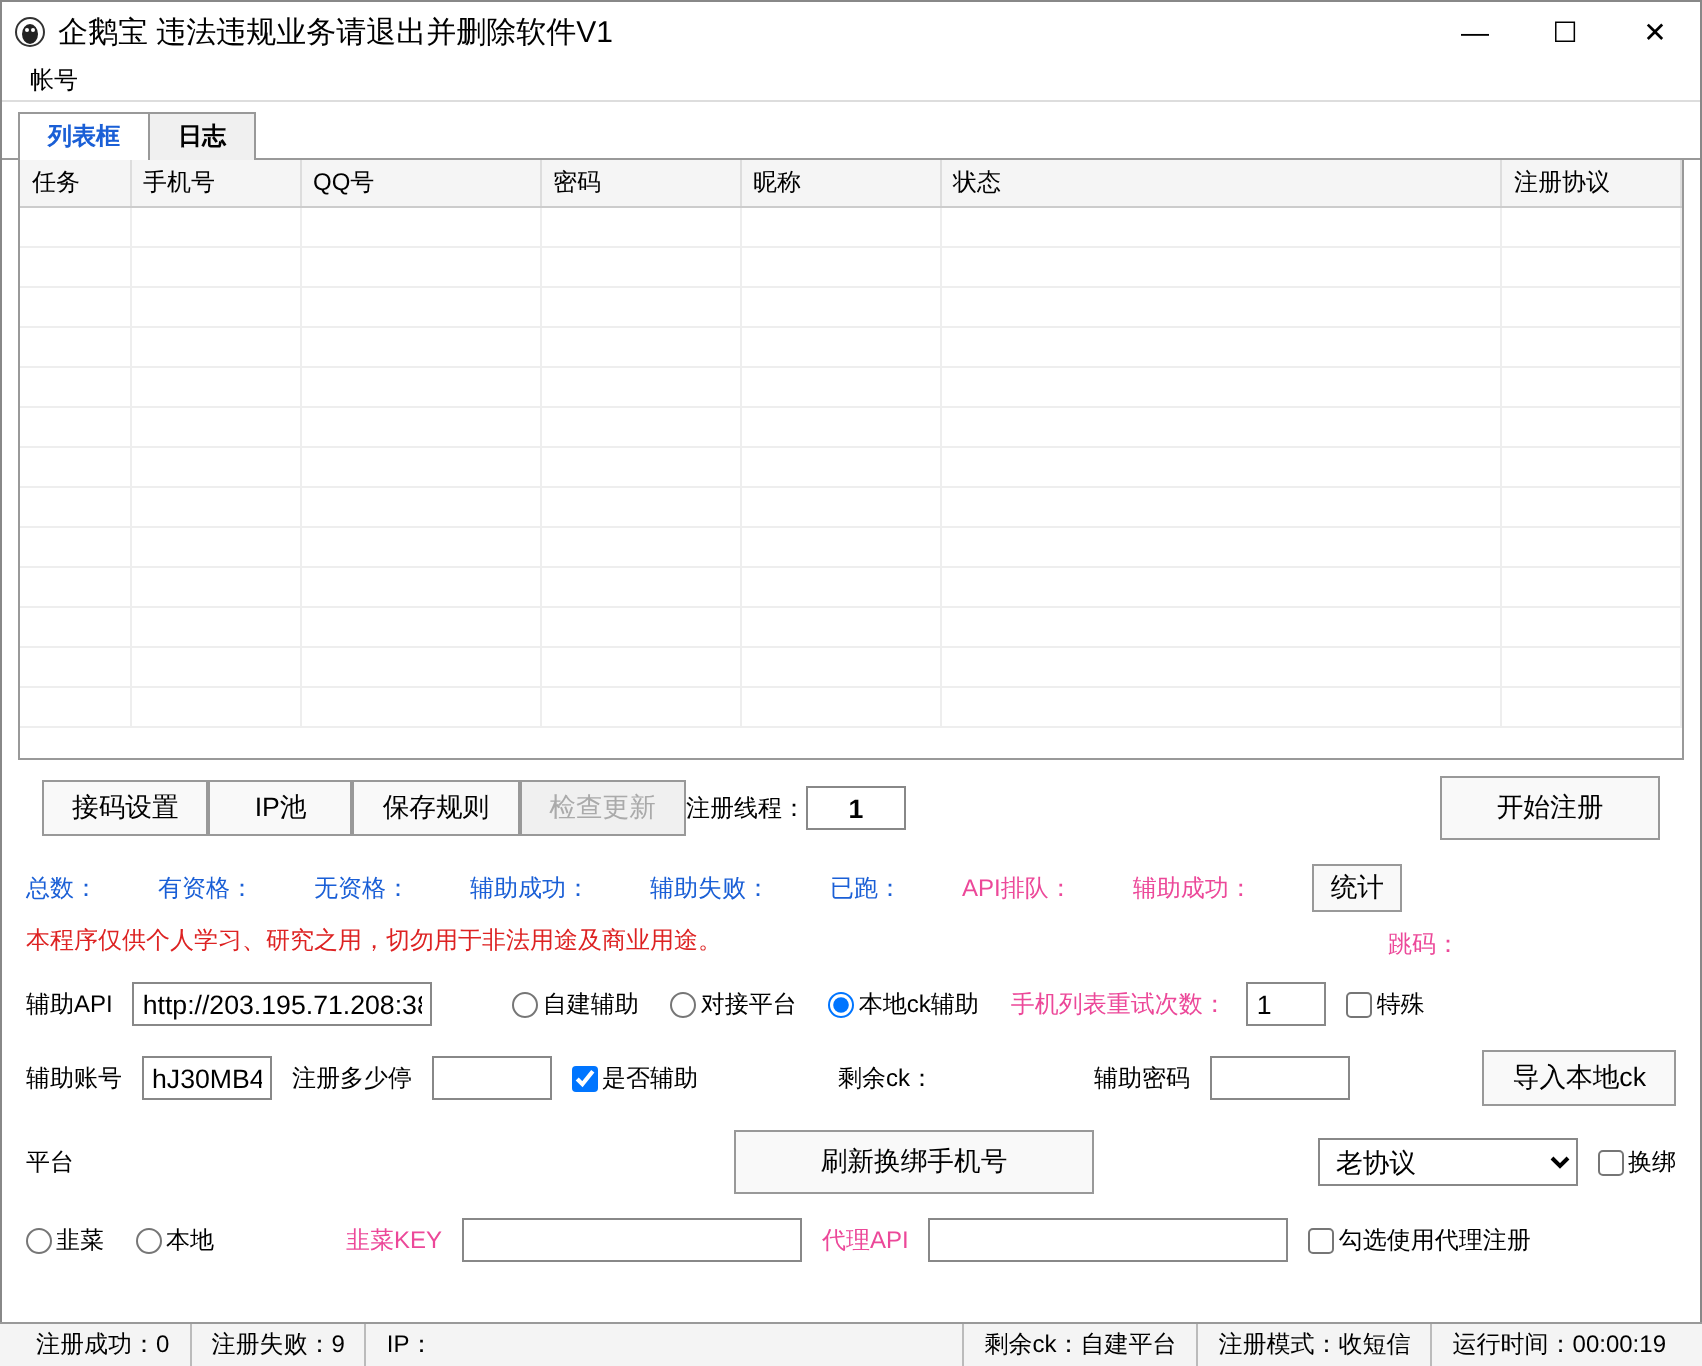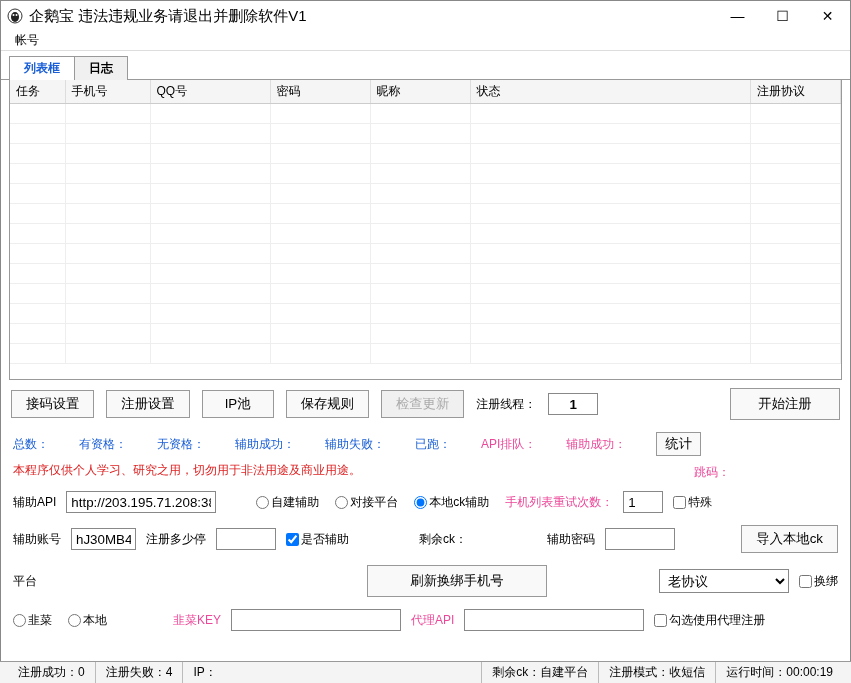--- a/index.html
+++ b/index.html
@@ -87,22 +87,22 @@
 .grid td {
   border-right: 1px solid #eee;
   border-bottom: 1px solid #eee;
   height: 20px;
   padding: 0 6px;
 }
 
 .toolbar1 {
   display: flex;
   align-items: center;
-  gap: 12px;
-  padding: 8px 10px;
+  gap: 0;
+  padding: 8px 20px;
   justify-content: space-between;
 }
 .btn {
   padding: 4px 14px;
   min-width: 72px;
   border: 1px solid #999;
   background: #f9f9f9;
   cursor: pointer;
   text-align: center;
 }
@@ -321,21 +321,20 @@
           <td></td>
           <td></td>
           <td></td>
         </tr>
     </tbody>
   </table>
 </div>
 
 <div class="toolbar1">
   <button class="btn">接码设置</button>
-  <button class="btn">注册设置</button>
   <button class="btn">IP池</button>
   <button class="btn">保存规则</button>
   <button class="btn" disabled="">检查更新</button>
   <span class="lbl">注册线程：</span>
   <input class="input-txt" style="width: 50px; text-align: center; font-weight: bold;" value="1">
   <span class="sep"></span>
   <button class="btn big">开始注册</button>
 </div>
 
 <div class="statsrow">
@@ -426,18 +425,18 @@
   <span class="red lbl">代理API</span>
   <input class="input-txt" style="width: 180px;" value="">
   <label class="check">
       <input type="checkbox" style="">
       <span>勾选使用代理注册</span>
     </label>
 </div>
 
 <div class="statusbar">
   <div class="sec">注册成功：0</div>
-  <div class="sec">注册失败：4</div>
+  <div class="sec">注册失败：9</div>
   <div class="sec" style="flex:1">IP：</div>
   <div class="sec">剩余ck：自建平台</div>
   <div class="sec">注册模式：收短信</div>
   <div class="sec">运行时间：00:00:19</div>
 </div>
 
 </body></html>

